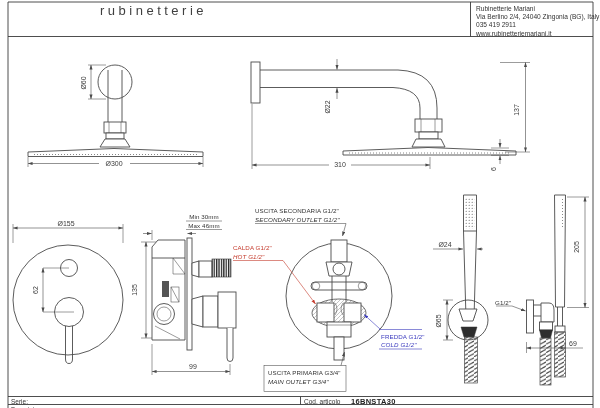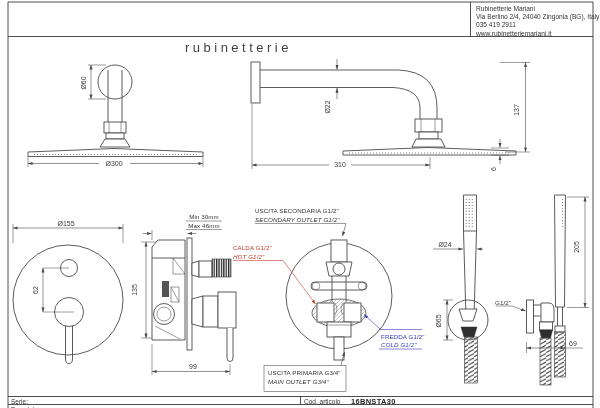--- a/index.html
+++ b/index.html
@@ -1,21 +1,21 @@
 <!DOCTYPE html>
 <html style="--hot-label: #c43a2c; --cold-label: #3b3bbe; --line: #4a4a4a;"><head>
 <meta charset="utf-8">
 <style>
   html,body{margin:0;padding:0;background:#e8e8e8;}
   .sheet{
     position:relative;width:600px;height:408px;background:#fff;overflow:hidden;
     font-family:"Liberation Sans",sans-serif;color:#333;
   }
   .abs{position:absolute;}
-  .logo{left:100px;top:4px;width:192px;text-align:right;line-height:1;margin-top:37px;}
+  .logo{left:100px;top:4px;width:192px;text-align:left;line-height:1;}
   .logo-sub{font-size:13px;letter-spacing:3.5px;color:#3f3f3f;}
   .logo-main{font-size:25px;letter-spacing:1px;color:#2e2e2e;margin-top:-1px;}
   .company{left:476px;top:5px;font-size:6.6px;line-height:8.2px;color:#333;}
   .tb-label{font-size:6.5px;color:#333;}
   .tb-code{font-size:7.5px;font-weight:bold;letter-spacing:.3px;color:#1e1e1e;}
   svg{position:absolute;left:0;top:0;}
   .ol{fill:none;stroke:#4a4a4a;stroke-width:0.9;}
   .olf{fill:#fff;stroke:#4a4a4a;stroke-width:0.9;}
   .ext{fill:none;stroke:#4a4a4a;stroke-width:0.55;}
   .dm{fill:none;stroke:#4a4a4a;stroke-width:0.6;marker-start:url(#ar);marker-end:url(#ar);}

